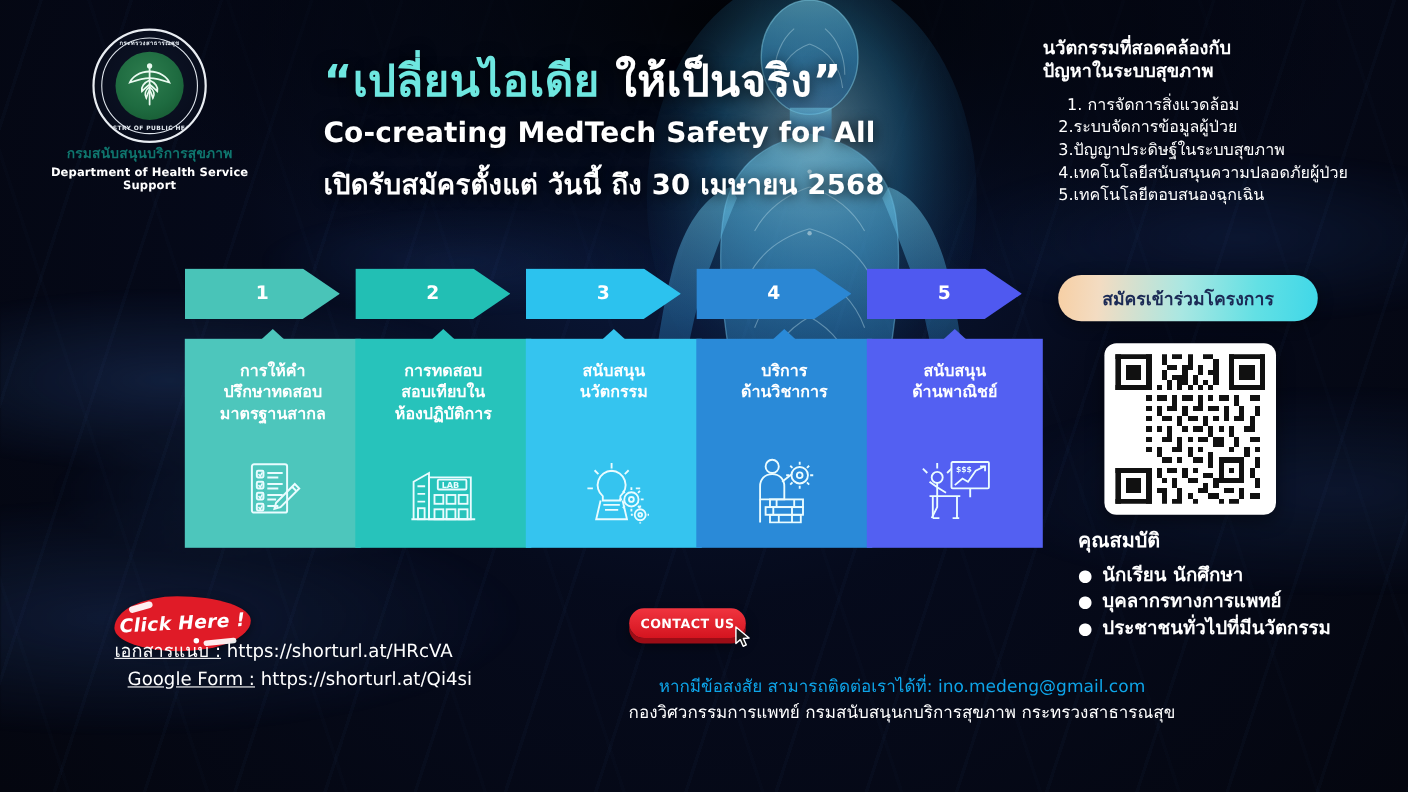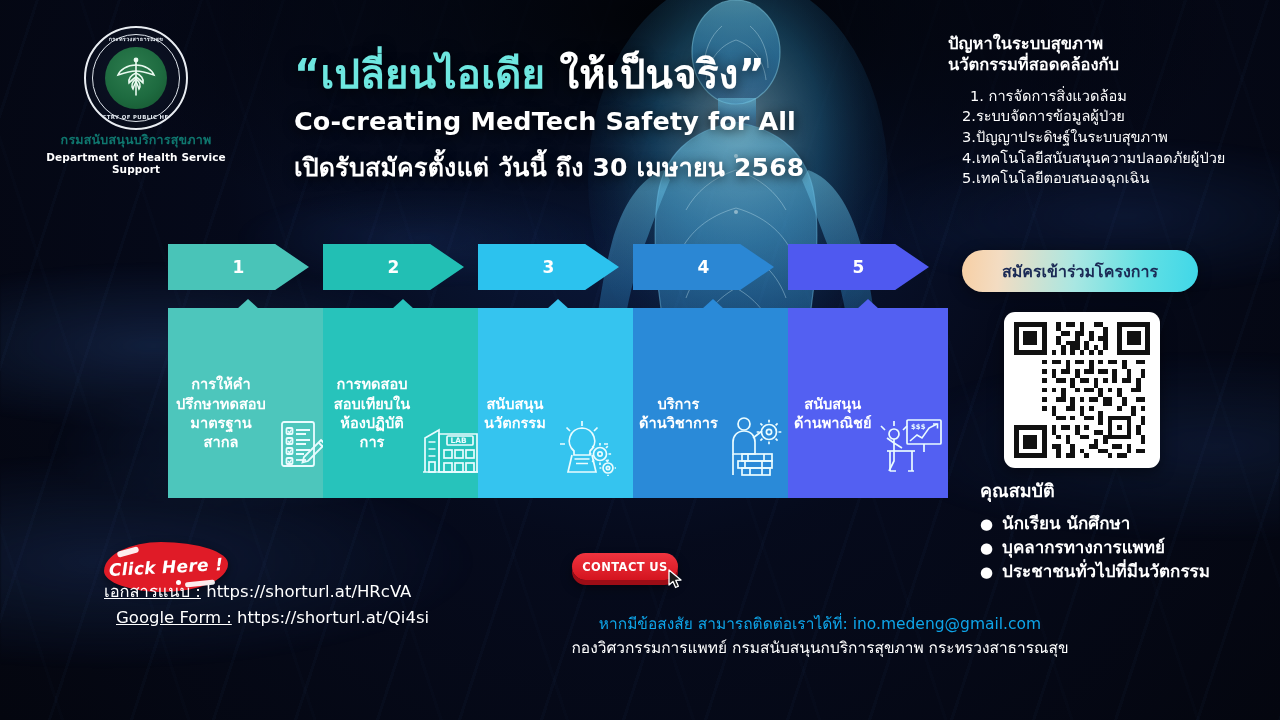--- a/index.html
+++ b/index.html
@@ -128,21 +128,21 @@
     position:absolute; top:0; height:46px; width:141px;
     clip-path:polygon(0 0, 76% 0, 100% 50%, 76% 100%, 0 100%);
     display:flex; align-items:center; justify-content:center;
     color:#fff; font-weight:800; font-size:17px;
   }
 
   
   .cards{ position:absolute; left:168px; top:308px; }
   .card{
     position:absolute; top:0; width:160px; height:190px;
-    display:flex; align-items:center;
+    display:flex; flex-direction:column; align-items:center;
     padding-top:20px;
   }
   .card::before{
     content:""; position:absolute; left:50%; top:-9px; transform:translateX(-50%);
     width:0; height:0; border-left:11px solid transparent; border-right:11px solid transparent;
     border-bottom:10px solid currentColor;
   }
   .card-title{
     color:#fff; font-weight:800; font-size:14.6px; line-height:1.33; text-align:center;
     padding:0 6px;
@@ -291,22 +291,22 @@
 </div>
 
 <div class="head">
   <div class="head-th"><span>“เปลี่ยนไอเดีย </span><span class="w">ให้เป็นจริง”</span></div>
   <div class="head-en">Co-creating MedTech Safety for All</div>
   <div class="head-date">เปิดรับสมัครตั้งแต่ วันนี้ ถึง 30 เมษายน 2568</div>
 </div>
 
 <div class="rp">
   <div class="rp-title">
+    <div>นวัตกรรมที่สอดคล้องกับ</div>
     <div>ปัญหาในระบบสุขภาพ</div>
-    <div>นวัตกรรมที่สอดคล้องกับ</div>
   </div>
   <div class="rp-list">
     <div class="rp-item">1. การจัดการสิ่งแวดล้อม</div>
     <div class="rp-item">2.ระบบจัดการข้อมูลผู้ป่วย</div>
     <div class="rp-item">3.ปัญญาประดิษฐ์ในระบบสุขภาพ</div>
     <div class="rp-item">4.เทคโนโลยีสนับสนุนความปลอดภัยผู้ป่วย</div>
     <div class="rp-item">5.เทคโนโลยีตอบสนองฉุกเฉิน</div>
   </div>
 </div>
 

